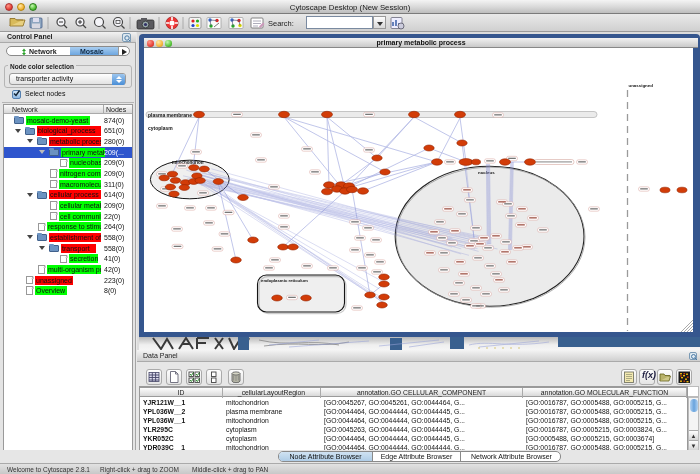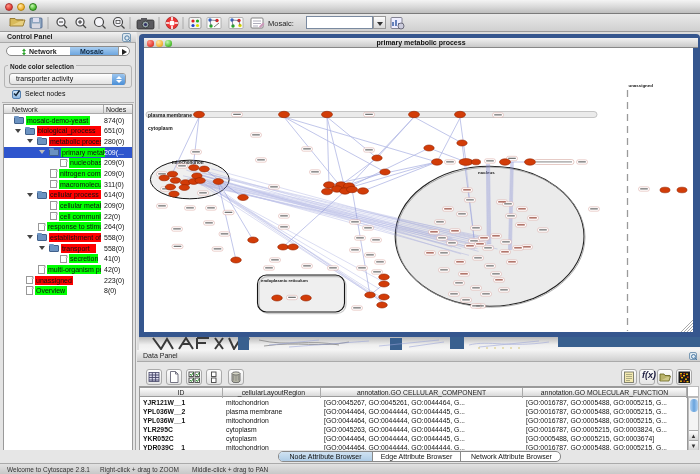--- a/index.html
+++ b/index.html
@@ -2,20 +2,21 @@
 <html><head><meta charset="utf-8"><style>
 *{margin:0;padding:0;box-sizing:border-box;font-family:"Liberation Sans",sans-serif}
 body{width:700px;height:474px;overflow:hidden;background:#e8e8e8;position:relative}
 .abs{position:absolute}
 </style></head><body>
 
 <div class="abs" style="left:0;top:0;width:700px;height:14px;background:linear-gradient(#f4f4f4,#d8d8d8 55%,#bdbdbd);border-bottom:1px solid #7b7b7b">
   <div class="abs" style="left:5px;top:3px;width:8px;height:8px;border-radius:50%;background:radial-gradient(circle at 35% 30%,#ff9a8a,#e8433a 60%,#b32014);border:0.5px solid #a33"></div>
   <div class="abs" style="left:17px;top:3px;width:8px;height:8px;border-radius:50%;background:radial-gradient(circle at 35% 30%,#ffe9a8,#f6b73c 60%,#c98a14);border:0.5px solid #b8860b"></div>
   <div class="abs" style="left:29px;top:3px;width:8px;height:8px;border-radius:50%;background:radial-gradient(circle at 35% 30%,#c6f7b2,#57c439 60%,#2e8b1e);border:0.5px solid #2a7a1a"></div>
+  <div class="abs" style="left:0;top:1.5px;width:700px;text-align:center;font-size:7.8px;padding-top:1px;color:#1a1a1a">Cytoscape Desktop (New Session)</div>
 </div>
 
 <div class="abs" style="left:0;top:14px;width:700px;height:18px;background:linear-gradient(#e9e9e9,#d0d0d0);border-bottom:1px solid #9a9a9a">
 
 <svg width="700" height="18" style="position:absolute;left:0;top:0">
 
   <path d="M10 12 L12 6 L25 6 L23 12 Z" fill="#e8d080" stroke="#8a6a1a" stroke-width="0.8"></path>
   <path d="M10 12 L10 4.5 L15 4.5 L16.5 6 L23 6" fill="#d8ba5a" stroke="#8a6a1a" stroke-width="0.8"></path>
 
   <rect x="30" y="4" width="12" height="10" rx="1" fill="#8fa6c0" stroke="#47608a" stroke-width="0.8"></rect>
@@ -70,21 +71,21 @@
         <circle cx="239" cy="6.5" r="1.7" fill="#d22"></circle>
     <circle cx="233" cy="12" r="1.7" fill="#2a2"></circle>
         <circle cx="240" cy="11.5" r="1.7" fill="#dd0"></circle>
     <path d="M232 6 L239 6.5 M232 6 L233 12 M239 6.5 L240 11.5" stroke="#557" stroke-width="0.7"></path>
   </g>
 
   <rect x="251" y="4" width="12" height="10" rx="1" fill="#fff" stroke="#777" stroke-width="0.9"></rect>
   <path d="M253 7 H261 M253 9.5 H261 M253 12 H258" stroke="#99a" stroke-width="0.8"></path>
   <path d="M259 12.5 L263 8.5 L264.5 10 L260.5 14 Z" fill="#c9b"></path>
 </svg>
-<div style="position:absolute;left:268px;top:3.5px;font-size:7.5px;color:#222;top:4.5px">Mosaic:</div>
+<div style="position:absolute;left:268px;top:3.5px;font-size:7.5px;color:#222;top:4.5px">Search:</div>
 <div style="position:absolute;left:306px;top:2px;width:67px;height:12.5px;background:#fff;border:1px solid #7a8aa0"></div>
 <div style="position:absolute;left:373px;top:2px;width:13px;height:12.5px;background:linear-gradient(#fdfdfd,#d8d8d8);border:1px solid #999">
   <div style="position:absolute;left:3px;top:4.5px;width:0;height:0;border-left:3.5px solid transparent;border-right:3.5px solid transparent;border-top:4.5px solid #333"></div>
 </div>
 <svg width="20" height="18" style="position:absolute;left:389px;top:0">
   <rect x="2" y="3.5" width="11" height="11" rx="1" fill="#eef" stroke="#778" stroke-width="0.9"></rect>
   <path d="M4 12 V8 M7 12 V6 M10 12 V9" stroke="#46a" stroke-width="1.6"></path>
   <circle cx="12" cy="12" r="3" fill="#ccd" stroke="#556" stroke-width="0.8"></circle>
 </svg>
 

